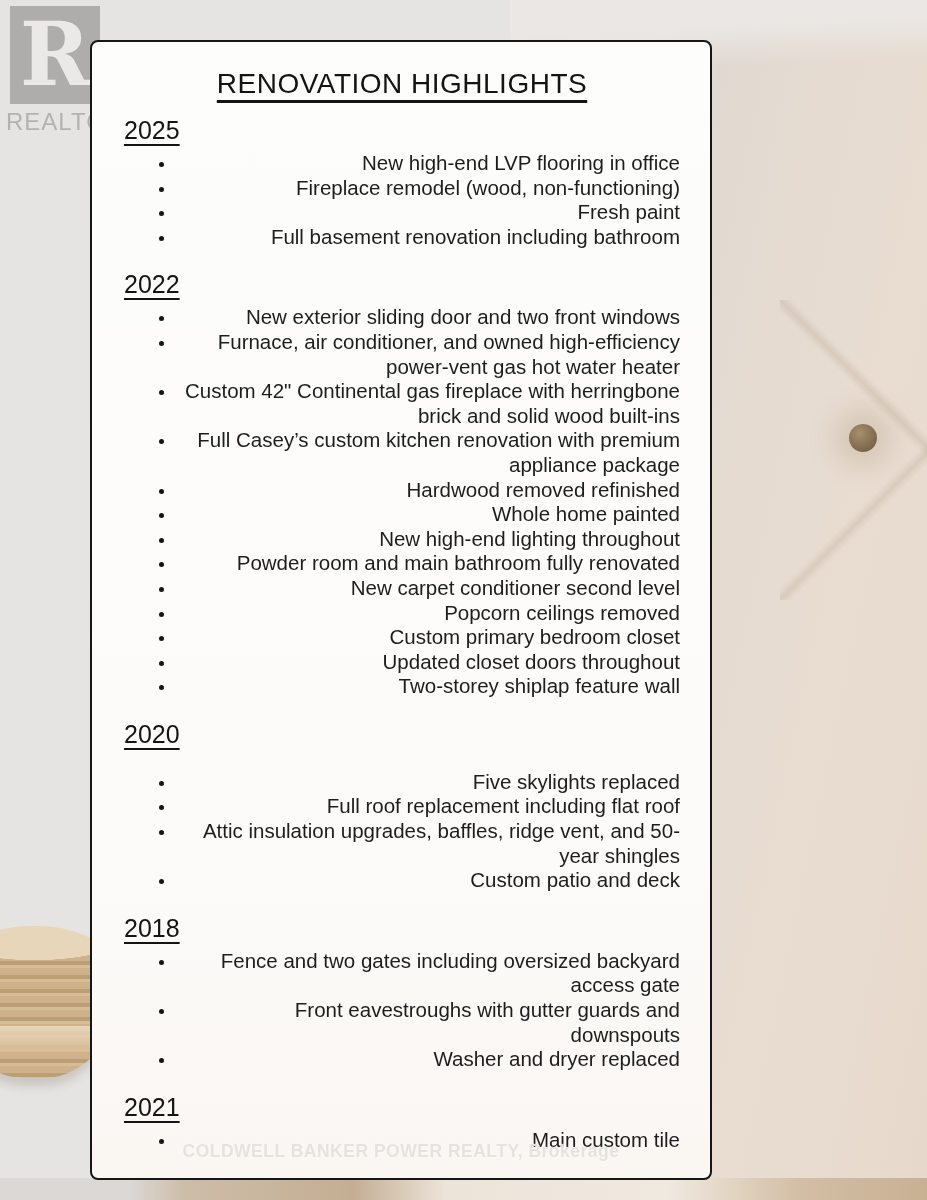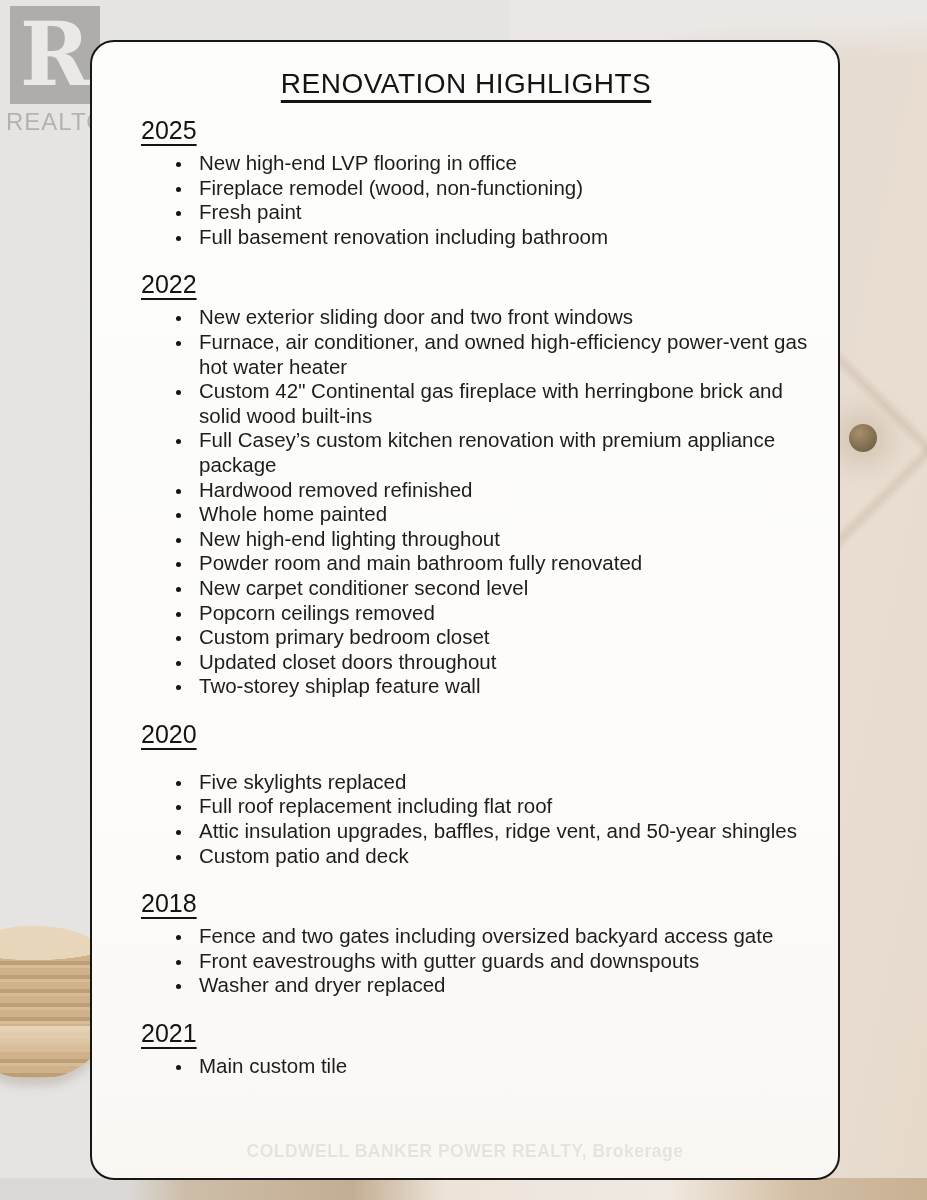--- a/index.html
+++ b/index.html
@@ -72,49 +72,50 @@
     transform: scaleY(1.04);
   }
   .realtor-logo .word {
     margin-top: 4px;
     font-size: 24px; letter-spacing: 1px; color: #979593; font-weight: 400;
     white-space: nowrap;
   }
 
   
   .card {
-    position: absolute; left: 90px; top: 40px; width: 750px; height: 1140px;
+    position: absolute; left: 90px; top: 40px; width: 622px; height: 1140px;
     background: linear-gradient(180deg, #fdfdfc 0%, #fcfbf9 70%, #faf7f3 100%);
     border: 2.5px solid #161616;
-    border-radius: 24px;
+    border-radius: 8px;
     z-index: 2;
     padding: 26px 30px 0 32px;
   }
   .card-title {
     text-align: center;
     font-size: 28px; font-weight: 500; letter-spacing: 0.5px;
     color: #141414;
     text-decoration: underline;
     text-decoration-thickness: 2.5px;
     text-underline-offset: 7px;
     margin-bottom: 16px;
   }
-  .section { margin-top: 21px; margin-left: 17px; }
+  .section { margin-top: 21px; }
   .section:first-of-type { margin-top: 8px; }
   .year-heading {
     font-size: 25px; font-weight: 500; color: #141414;
     text-decoration: underline;
     text-decoration-thickness: 2px;
     text-underline-offset: 5px;
     margin-bottom: 6px;
   }
   .bullet-list {
     list-style: disc;
     padding-left: 52px;
     max-width: 700px;
+    text-align: right;
   }
   .bullet-list li {
     font-size: 20.5px; line-height: 1.2;
     padding-left: 6px;
     color: #1d1d1d;
     max-width: 645px;
   }
   .bullet-list li::marker { font-size: 17px; color: #141414; }
 
   .watermark {

